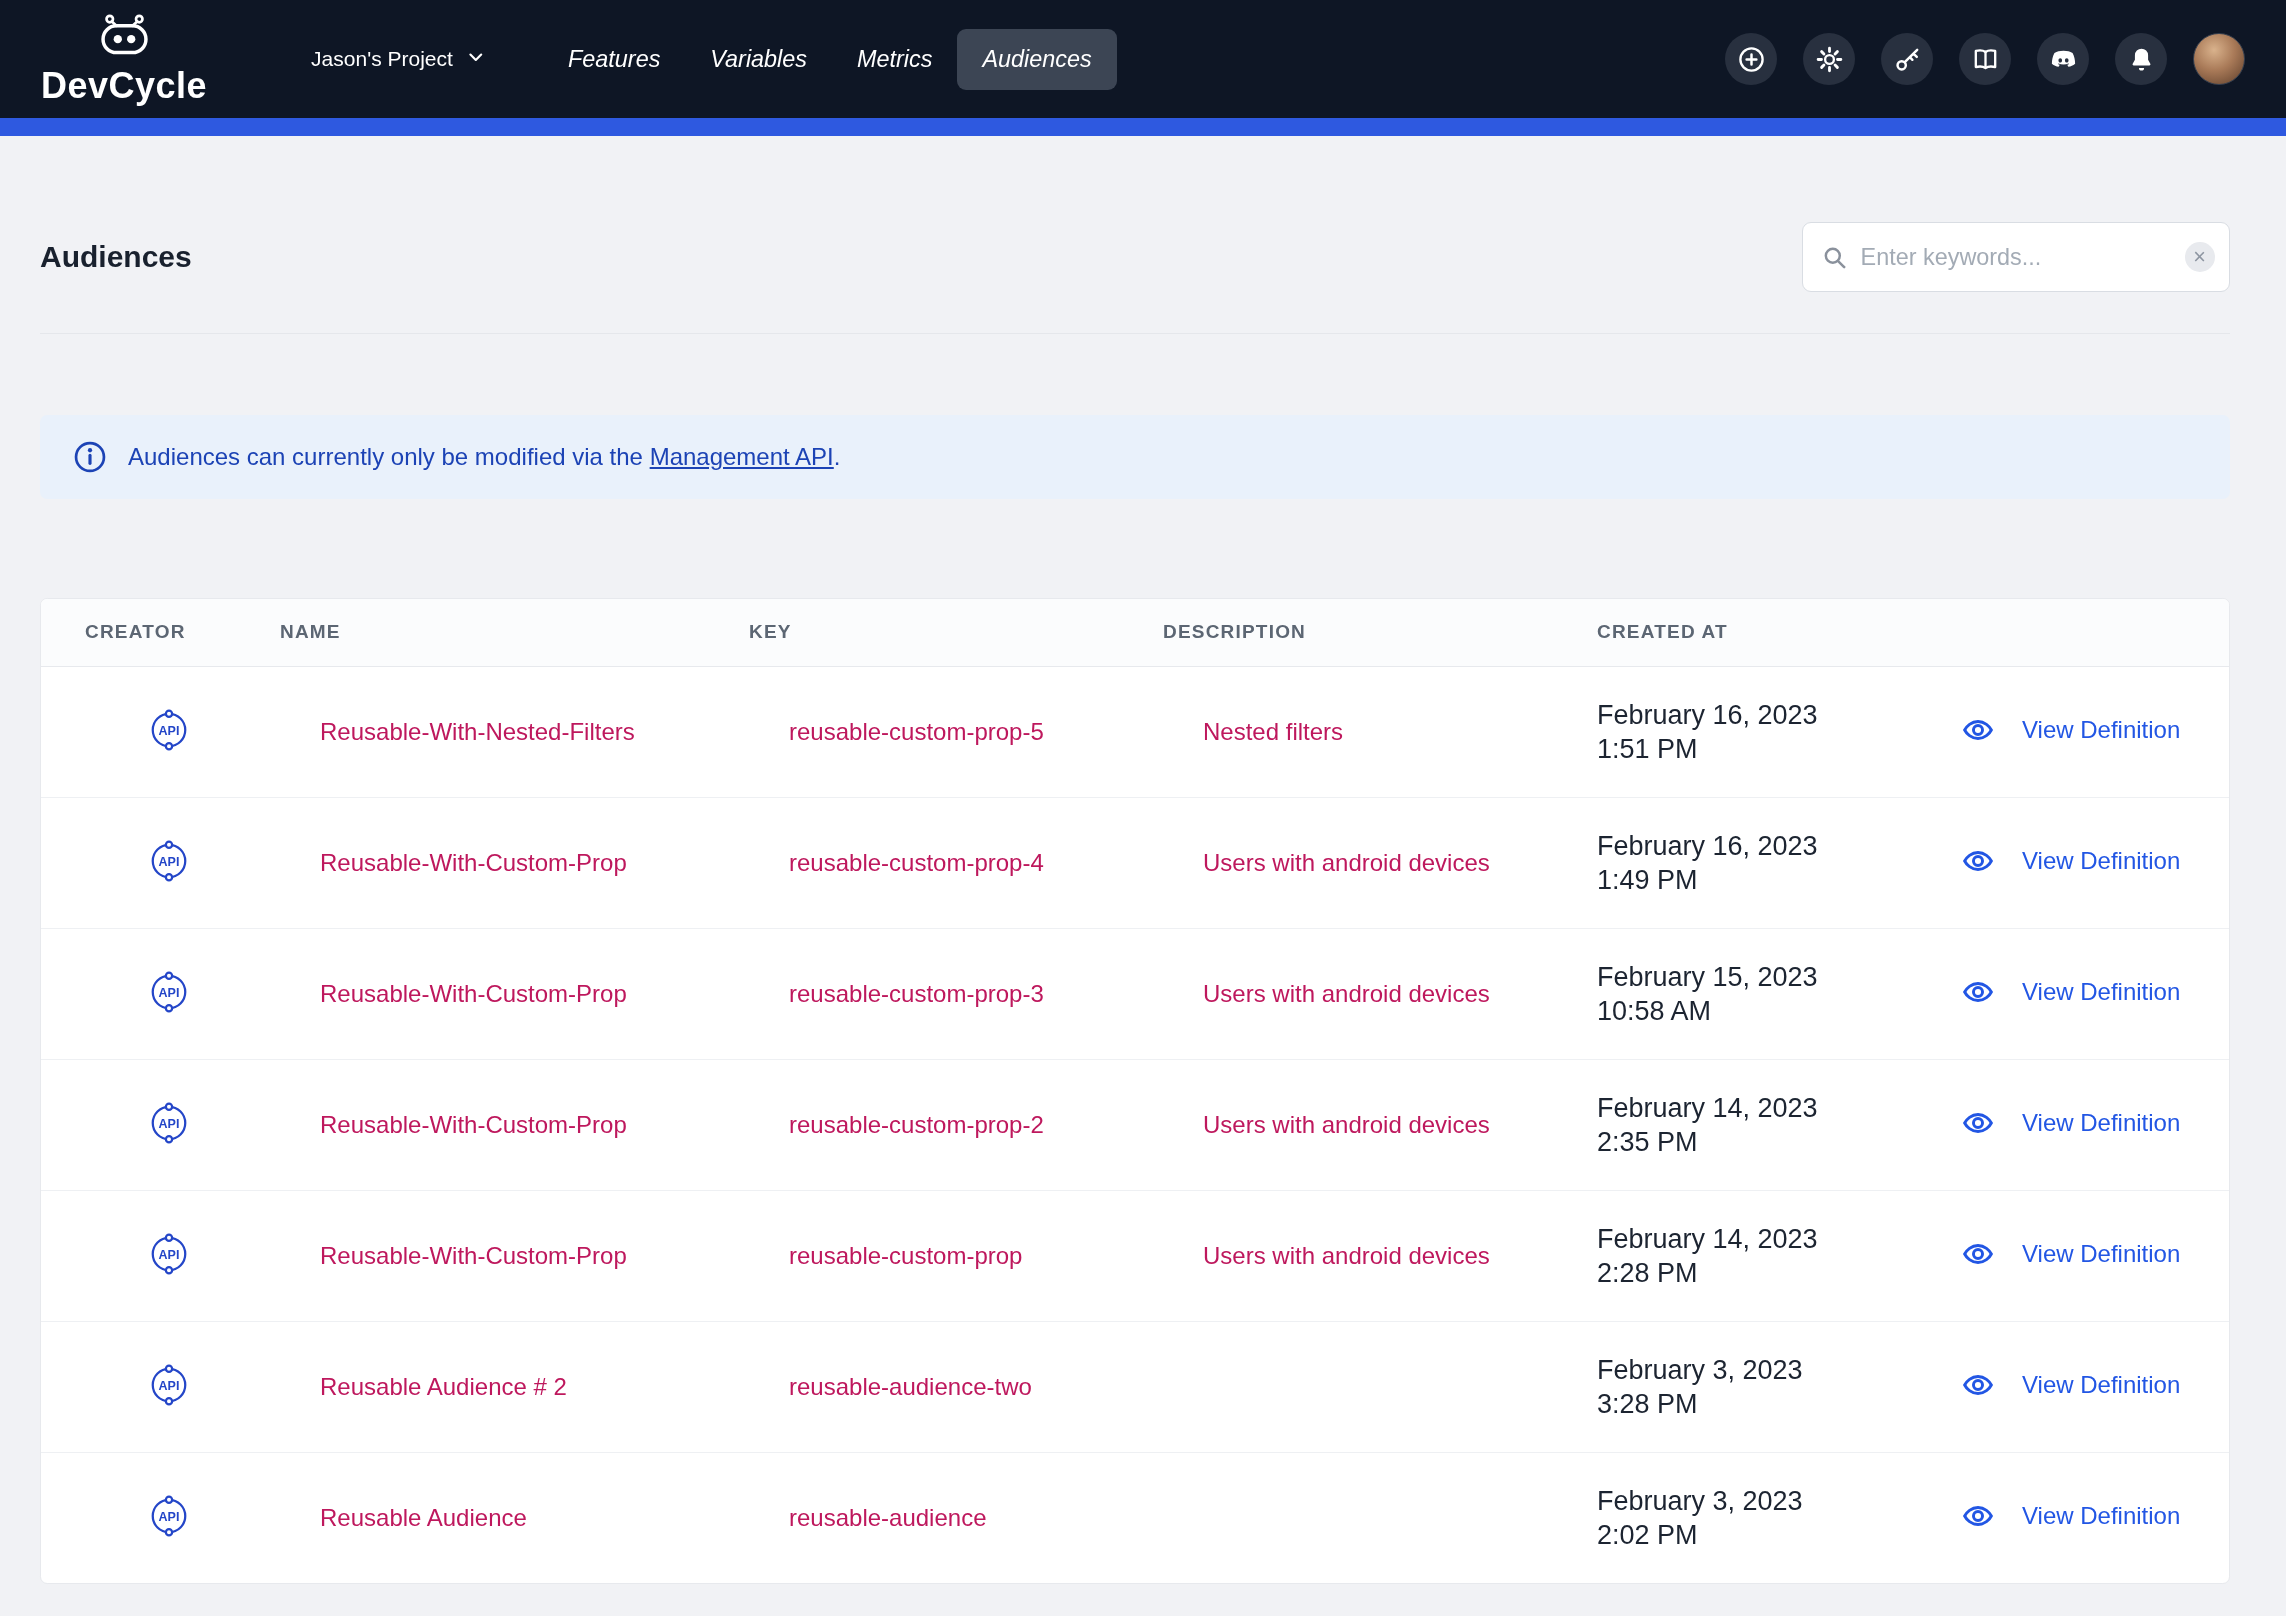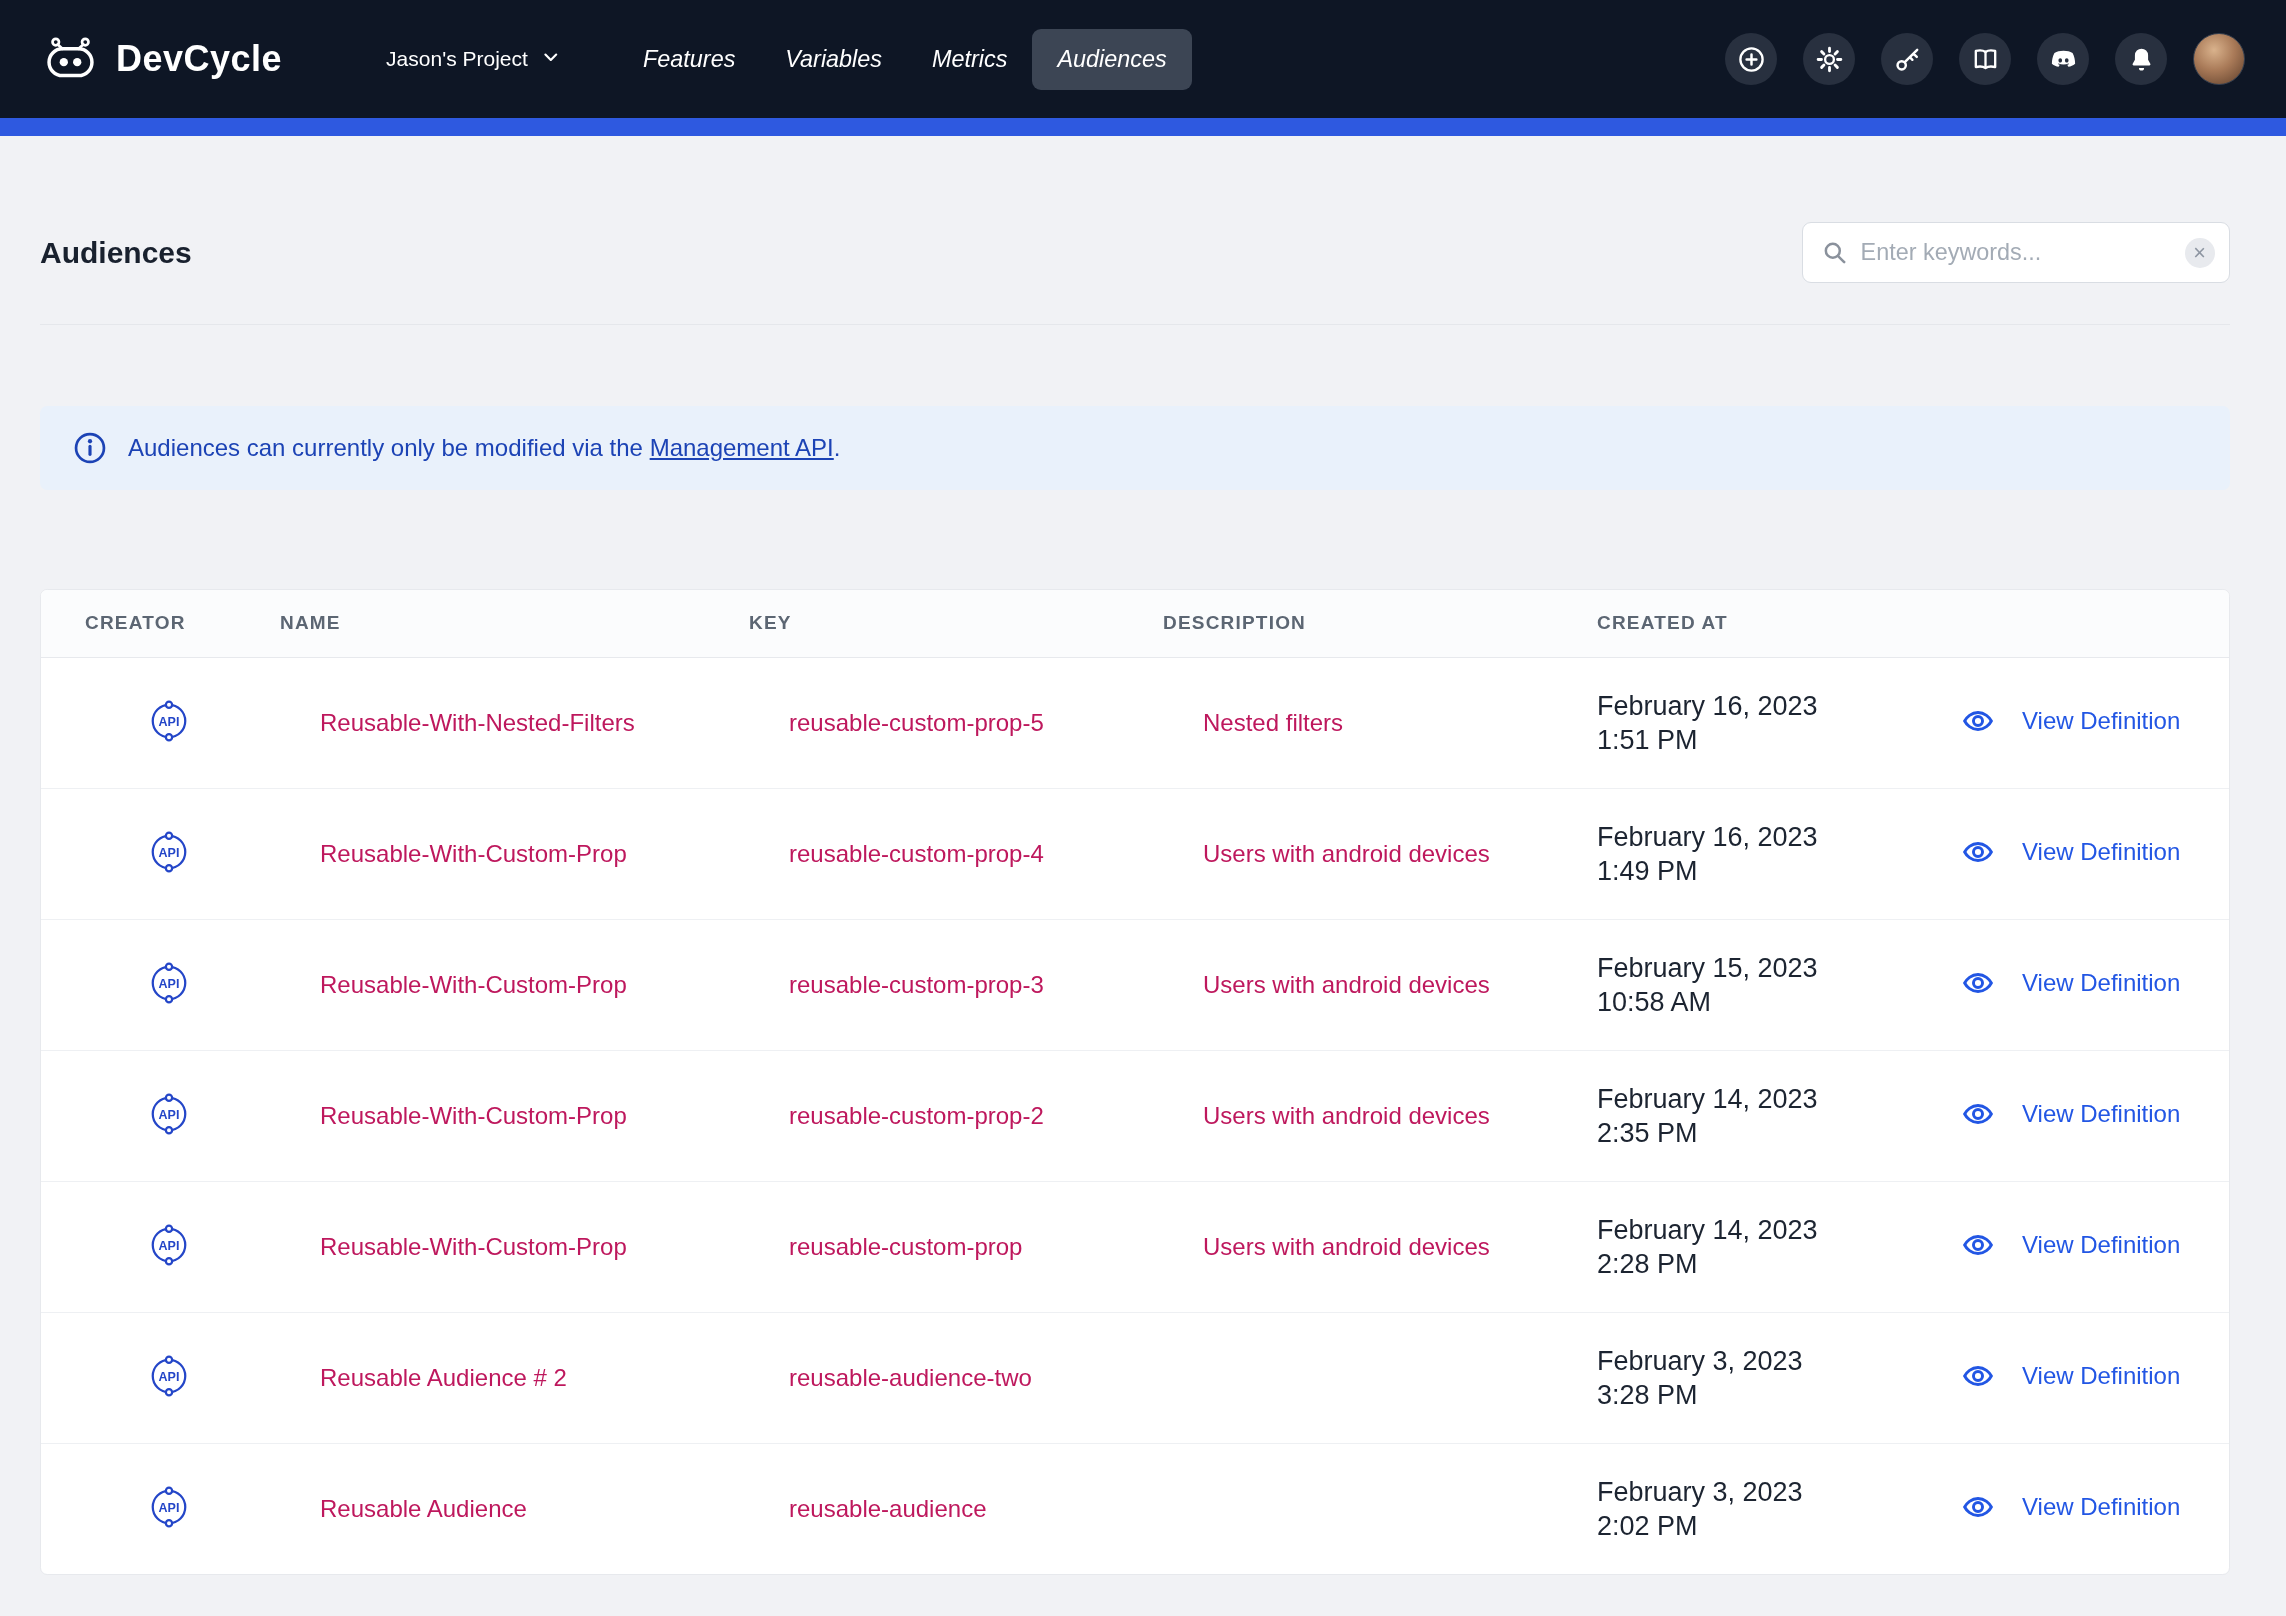--- a/index.html
+++ b/index.html
@@ -8,21 +8,21 @@
     font-family: "Liberation Sans", "DejaVu Sans", sans-serif;
     background: #f1f2f5;
     color: #1c2431;
   }
 
   
   .navbar {
     display: flex; align-items: center;
     height: 118px; background: #0e1625; padding: 0 41px;
   }
-  .brand { display: flex; align-items: center; gap: 16px; }
+  .brand { display: flex; align-items: center; gap: 4px; flex-direction: column; }
   .brand-logo svg { display: block; }
   .brand-name { color: #fff; font-size: 36px; font-weight: 700; letter-spacing: 0.5px; }
   .project {
     display: flex; align-items: center; gap: 12.6px;
     color: #fff; font-size: 21px; font-weight: 500;
     margin-left: 104px; cursor: pointer;
   }
   .nav-links { display: flex; align-items: flex-end; gap: 0; margin-left: 56px; font-style: italic; }
   .nav-item {
     color: #fff; font-size: 23.4px; padding: 17px 25px;
@@ -44,21 +44,21 @@
   }
   .accent-bar { height: 18px; background: #2e59e0; }
 
   
   .main { padding: 0 56px 0 40px; }
   .page-header { display: flex; align-items: center; justify-content: space-between; margin-top: 86px; }
   .page-title { font-size: 30px; font-weight: 600; color: #19212e; }
 
   .search-box {
     display: flex; align-items: center; gap: 12.6px;
-    width: 428px; height: 61px; background: #fff;
+    width: 428px; height: 70px; background: #fff;
     border: 1.8px solid #d9dde3; border-radius: 9px;
     padding: 0 14.4px 0 18px;
   }
   .search-box svg { flex: none; }
   .search-box input {
     flex: 1; min-width: 0; border: none; outline: none; background: transparent;
     font-size: 23.4px; color: #333; font-family: inherit;
   }
   .search-box input::placeholder { color: #a3abb5; }
   .clear-btn {

